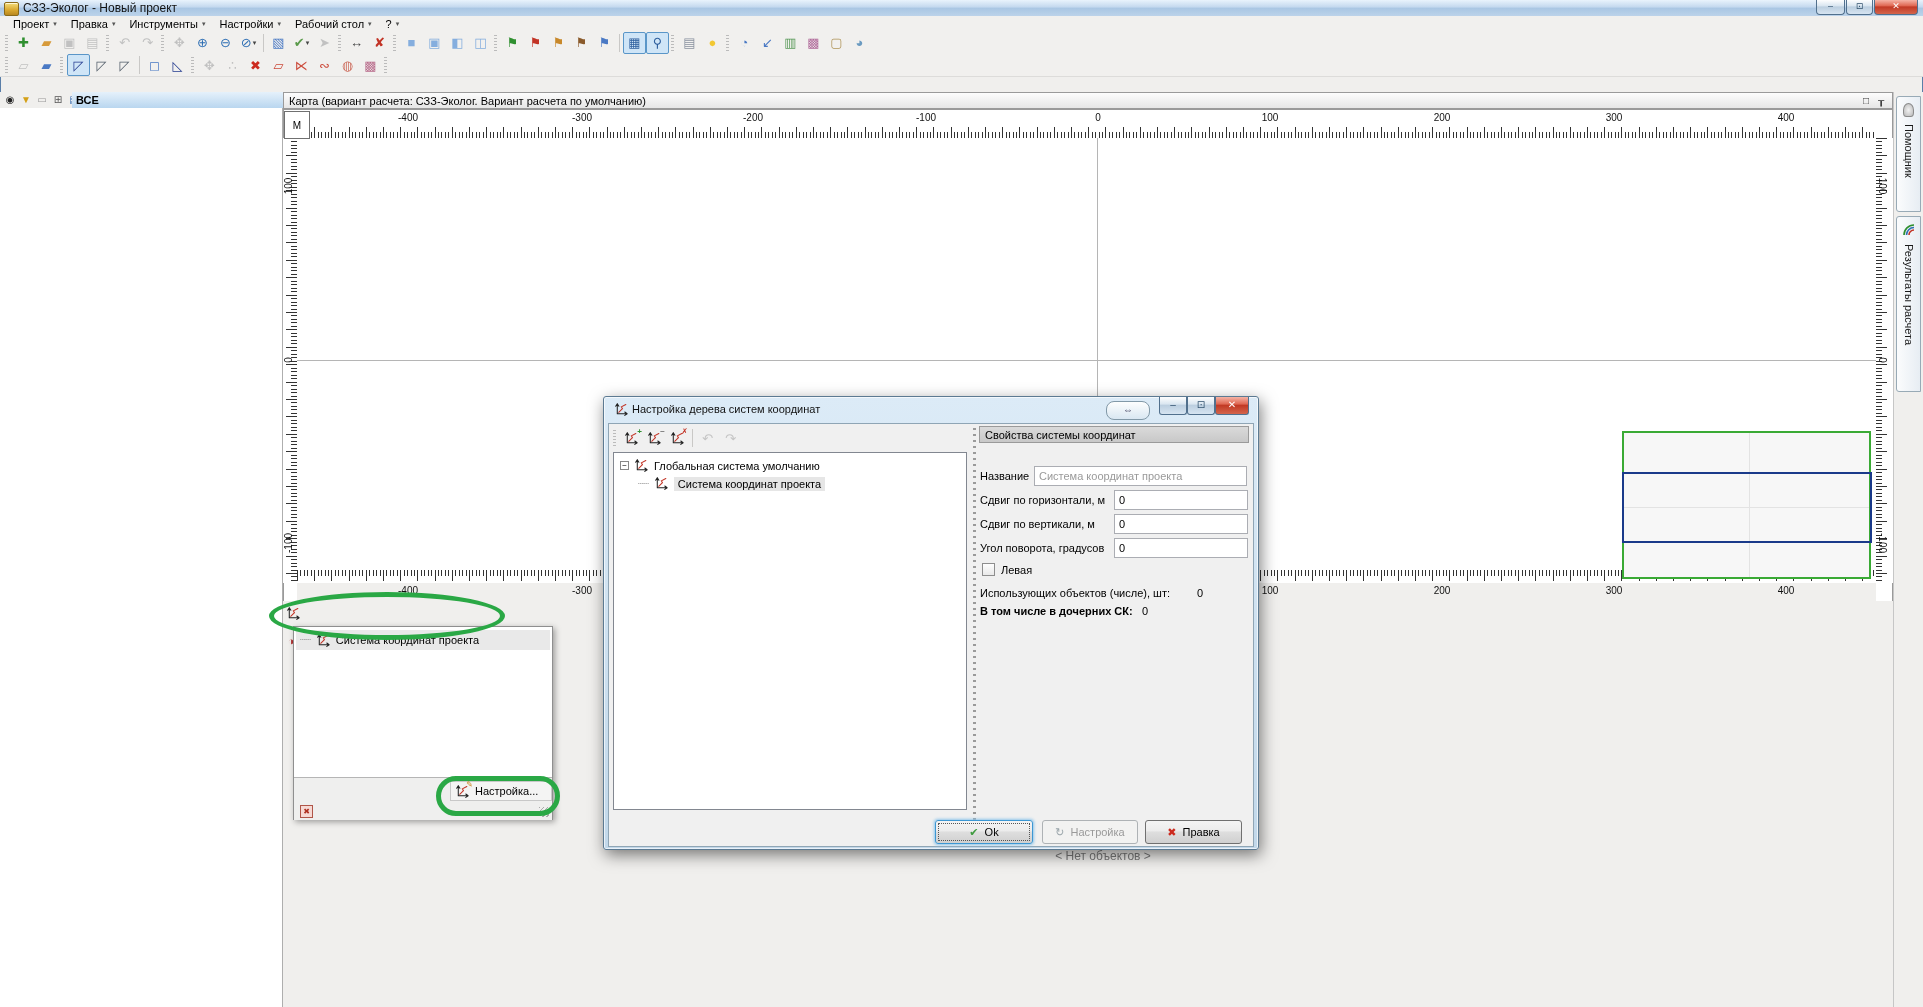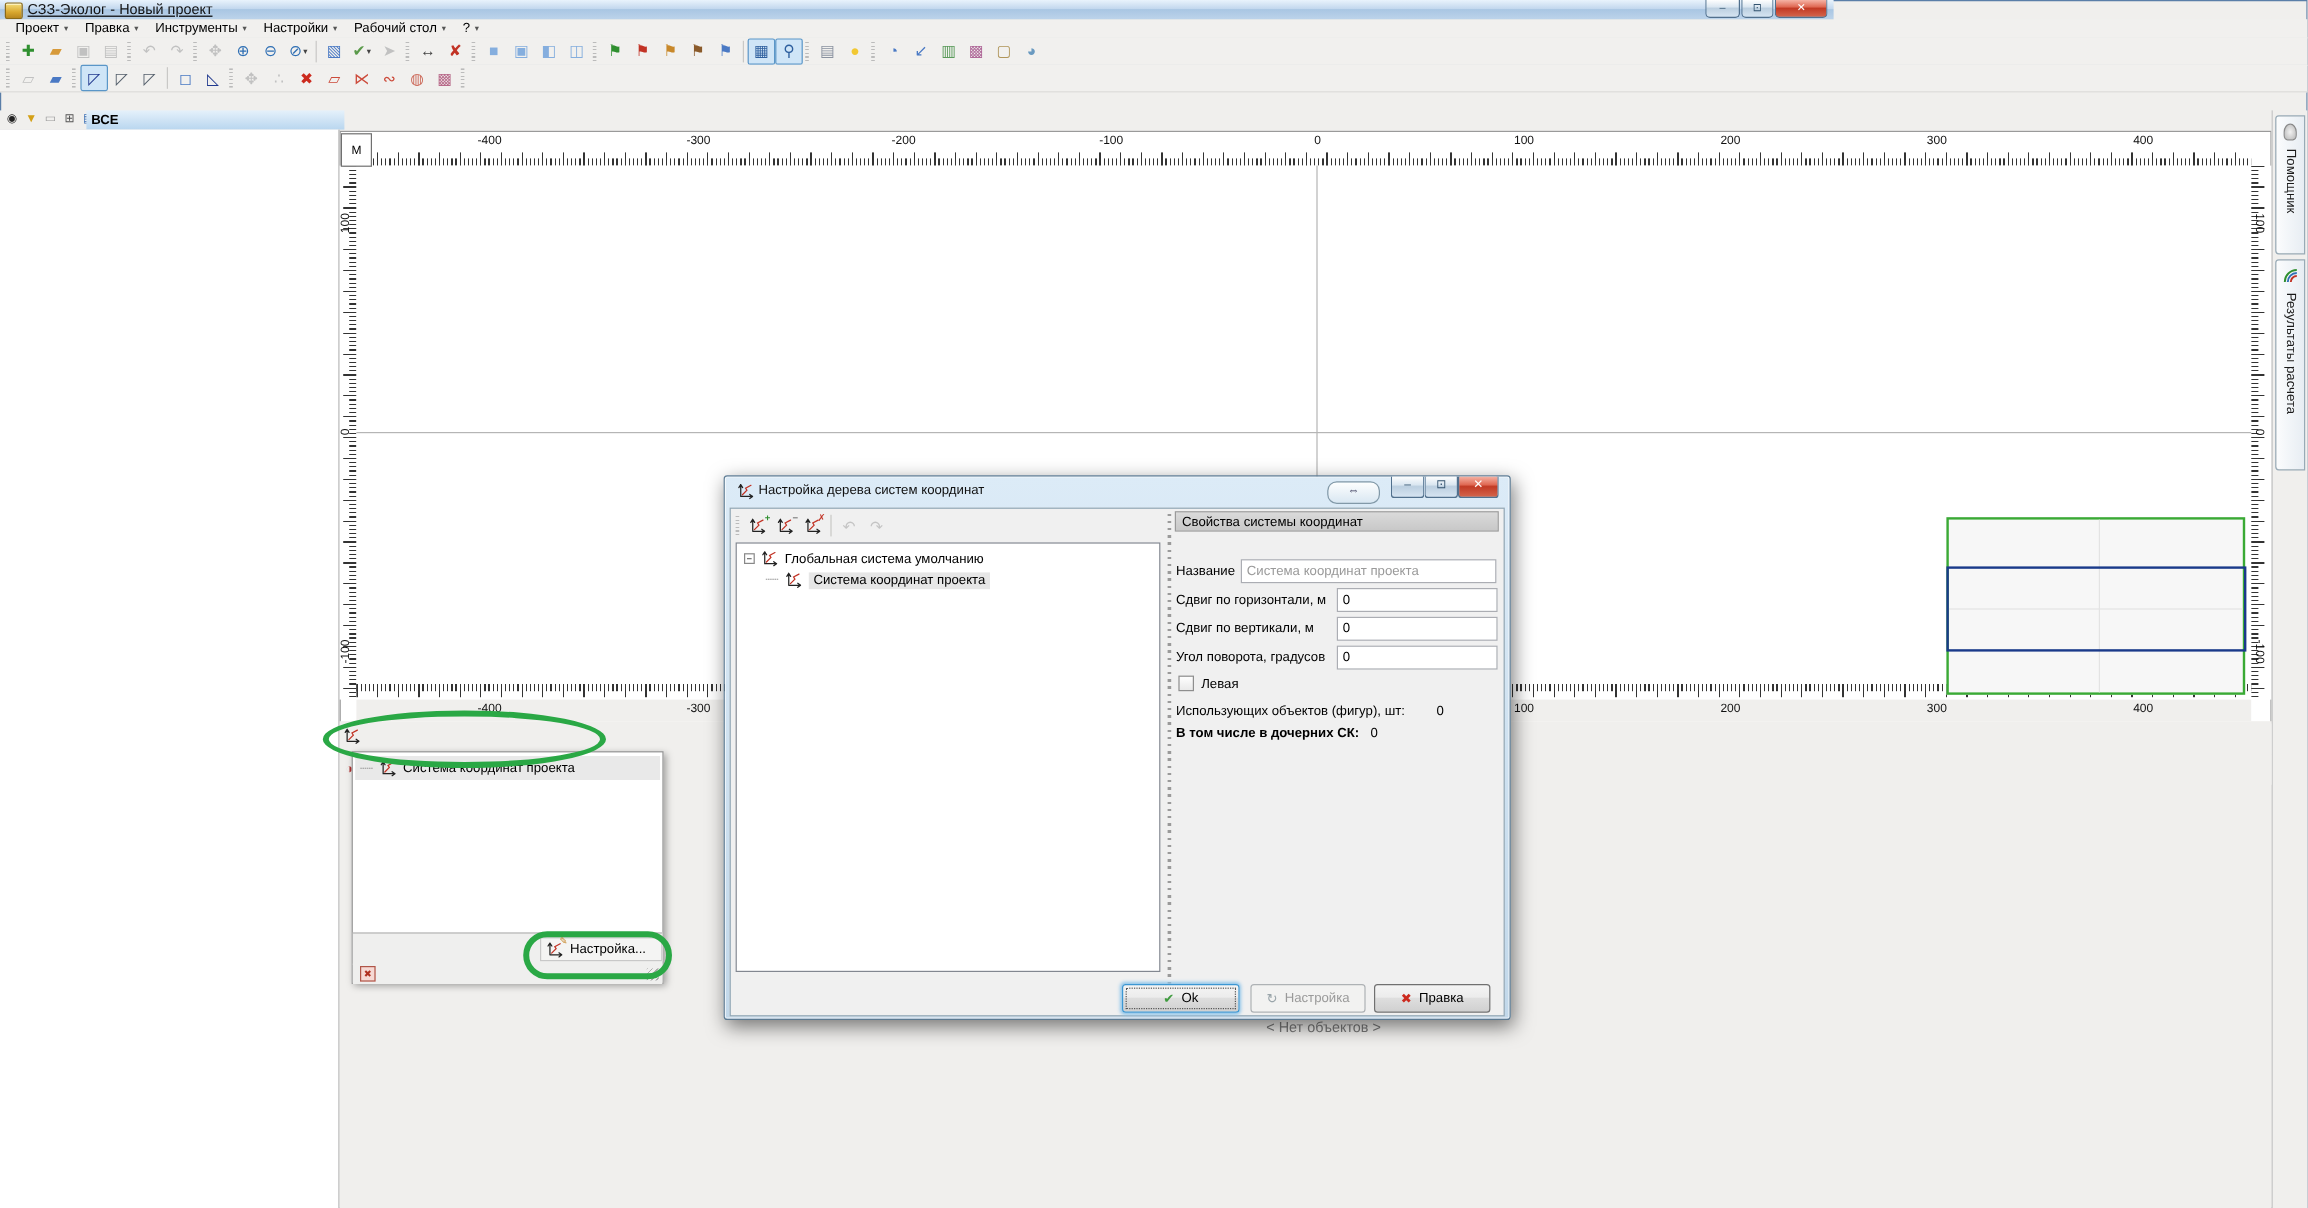--- a/index.html
+++ b/index.html
@@ -1,23 +1,23 @@
 <!DOCTYPE html>
 <html><head>
 <meta charset="utf-8">
 <style>
   html,body{margin:0;padding:0;background:#d4d0c8;}
   #app{position:relative;width:1923px;height:1007px;overflow:hidden;
        font-family:"Liberation Sans","DejaVu Sans",sans-serif;font-size:11px;color:#000;
        background:#f0efed;box-shadow:inset 0 0 0 1px #5a7ea8;}
   .abs{position:absolute;}
   
-  #titlebar{left:0;top:0;width:1528px;height:16px;
+  #titlebar{left:0;top:0;width:1923px;height:16px;
     background:linear-gradient(#e9f3fc,#c3d8ee 45%,#a9c6e3 50%,#bcd3ea);
-    display:flex;align-items:center;border-bottom:1px solid #8fb0cf;text-decoration:underline;}
+    display:flex;align-items:center;border-bottom:1px solid #8fb0cf;}
   #appicon{width:13px;height:12px;margin:1px 4px 0 4px;border:1px solid #8a6a1a;border-radius:2px;
     background:linear-gradient(#f4dd7a,#d8a72e 60%,#b8871e);box-shadow:inset 0 1px 0 #fff8d0;}
   #title-text{font-size:12px;color:#111;}
   .wbtn{height:14px;border:1px solid #51708d;border-top:none;border-radius:0 0 4px 4px;
     background:linear-gradient(#fefefe,#dbe7f1 40%,#bccfe0 50%,#d6e4f1);
     color:#33536f;font-size:9px;line-height:13px;text-align:center;margin-left:1px;}
   .wbtn.close{background:linear-gradient(#f5b3a5,#e06a55 40%,#c23a25 50%,#d4654c);color:#fff;}
   
   #menubar{left:0;top:16px;width:1923px;height:15px;background:#f1f0ee;display:flex;align-items:center;padding-left:6px;border-bottom:1px solid #e2e1df;}
   .mitem{display:flex;align-items:center;gap:4px;padding:0 7px;height:15px;}
@@ -358,20 +358,25 @@
         <span class="ticon">
           <span class="glyph" style="color: rgb(58, 111, 181);">▤</span>
         </span>
       </div>
     <div id="lp-sel">
       <span>ВСЕ</span>
     </div>
   </div>
   <div id="lp-body" class="abs"></div>
 
+  <div id="map-titlebar" class="abs">
+    <span class="t">Карта (вариант расчета: СЗЗ-Эколог. Вариант расчета по умолчанию)</span>
+    <span class="mtb-btn" style="left:1579px;">□</span>
+    <span class="mtb-btn" style="left:1594px;">┰</span>
+  </div>
   <div id="map-body" class="abs"></div>
 
   <div id="ruler-top" class="abs ruler">
     <div class="tkx-maj" style="bottom:0;"></div>
     <div class="tkx-min" style="bottom:0;"></div>
     <div>
         <span class="rlab" style="left: 94px; top: 2px;">-400</span>
         <span class="rlab" style="left: 268px; top: 2px;">-300</span>
         <span class="rlab" style="left: 439px; top: 2px;">-200</span>
         <span class="rlab" style="left: 612px; top: 2px;">-100</span>
@@ -545,21 +550,21 @@
       <span class="plabel" style="left:371px;top:70px;">Сдвиг по горизонтали, м</span>
       <input class="pfld" style="left: 505px; top: 66px; width: 134px;" value="0">
       <span class="plabel" style="left:371px;top:94px;">Сдвиг по вертикали, м</span>
       <input class="pfld" style="left: 505px; top: 90px; width: 134px;" value="0">
       <span class="plabel" style="left:371px;top:118px;">Угол поворота, градусов</span>
       <input class="pfld" style="left: 505px; top: 114px; width: 134px;" value="0">
 
       <span class="cb" style="left:373px;top:139px;"></span>
       <span class="plabel" style="left:392px;top:140px;">Левая</span>
 
-      <span class="plabel" style="left:371px;top:163px;">Использующих объектов (фигур), шт:</span>
+      <span class="plabel" style="left:371px;top:163px;">Использующих объектов (числе), шт:</span>
       <span class="plabel" style="left:588px;top:163px;">0</span>
       <span class="plabel" style="left:371px;top:181px;font-weight:bold;">В том числе в дочерних СК:</span>
       <span class="plabel" style="left:533px;top:181px;">0</span>
 
       <div class="btn focus" style="left:326px;top:396px;width:98px;">
         <span style="color:#3f9b3f;">✔</span>
         <span>Ok</span>
       </div>
       <div class="btn dis" style="left:433px;top:396px;width:96px;">
         <span style="color:#9aa5aa;">↻</span>

